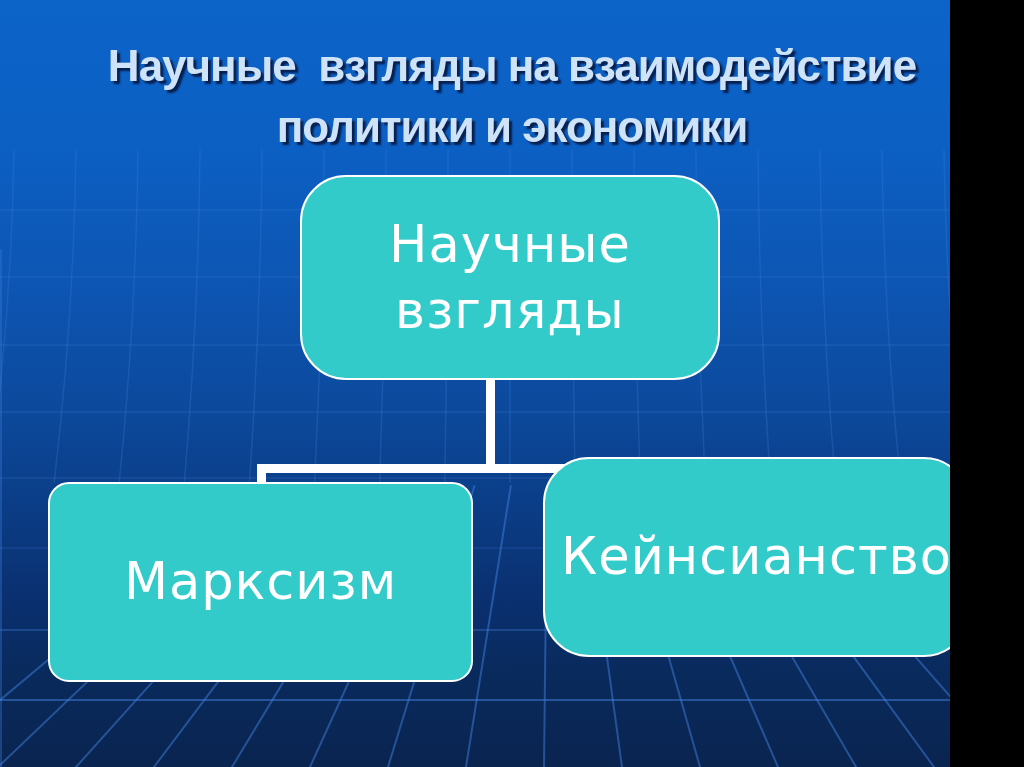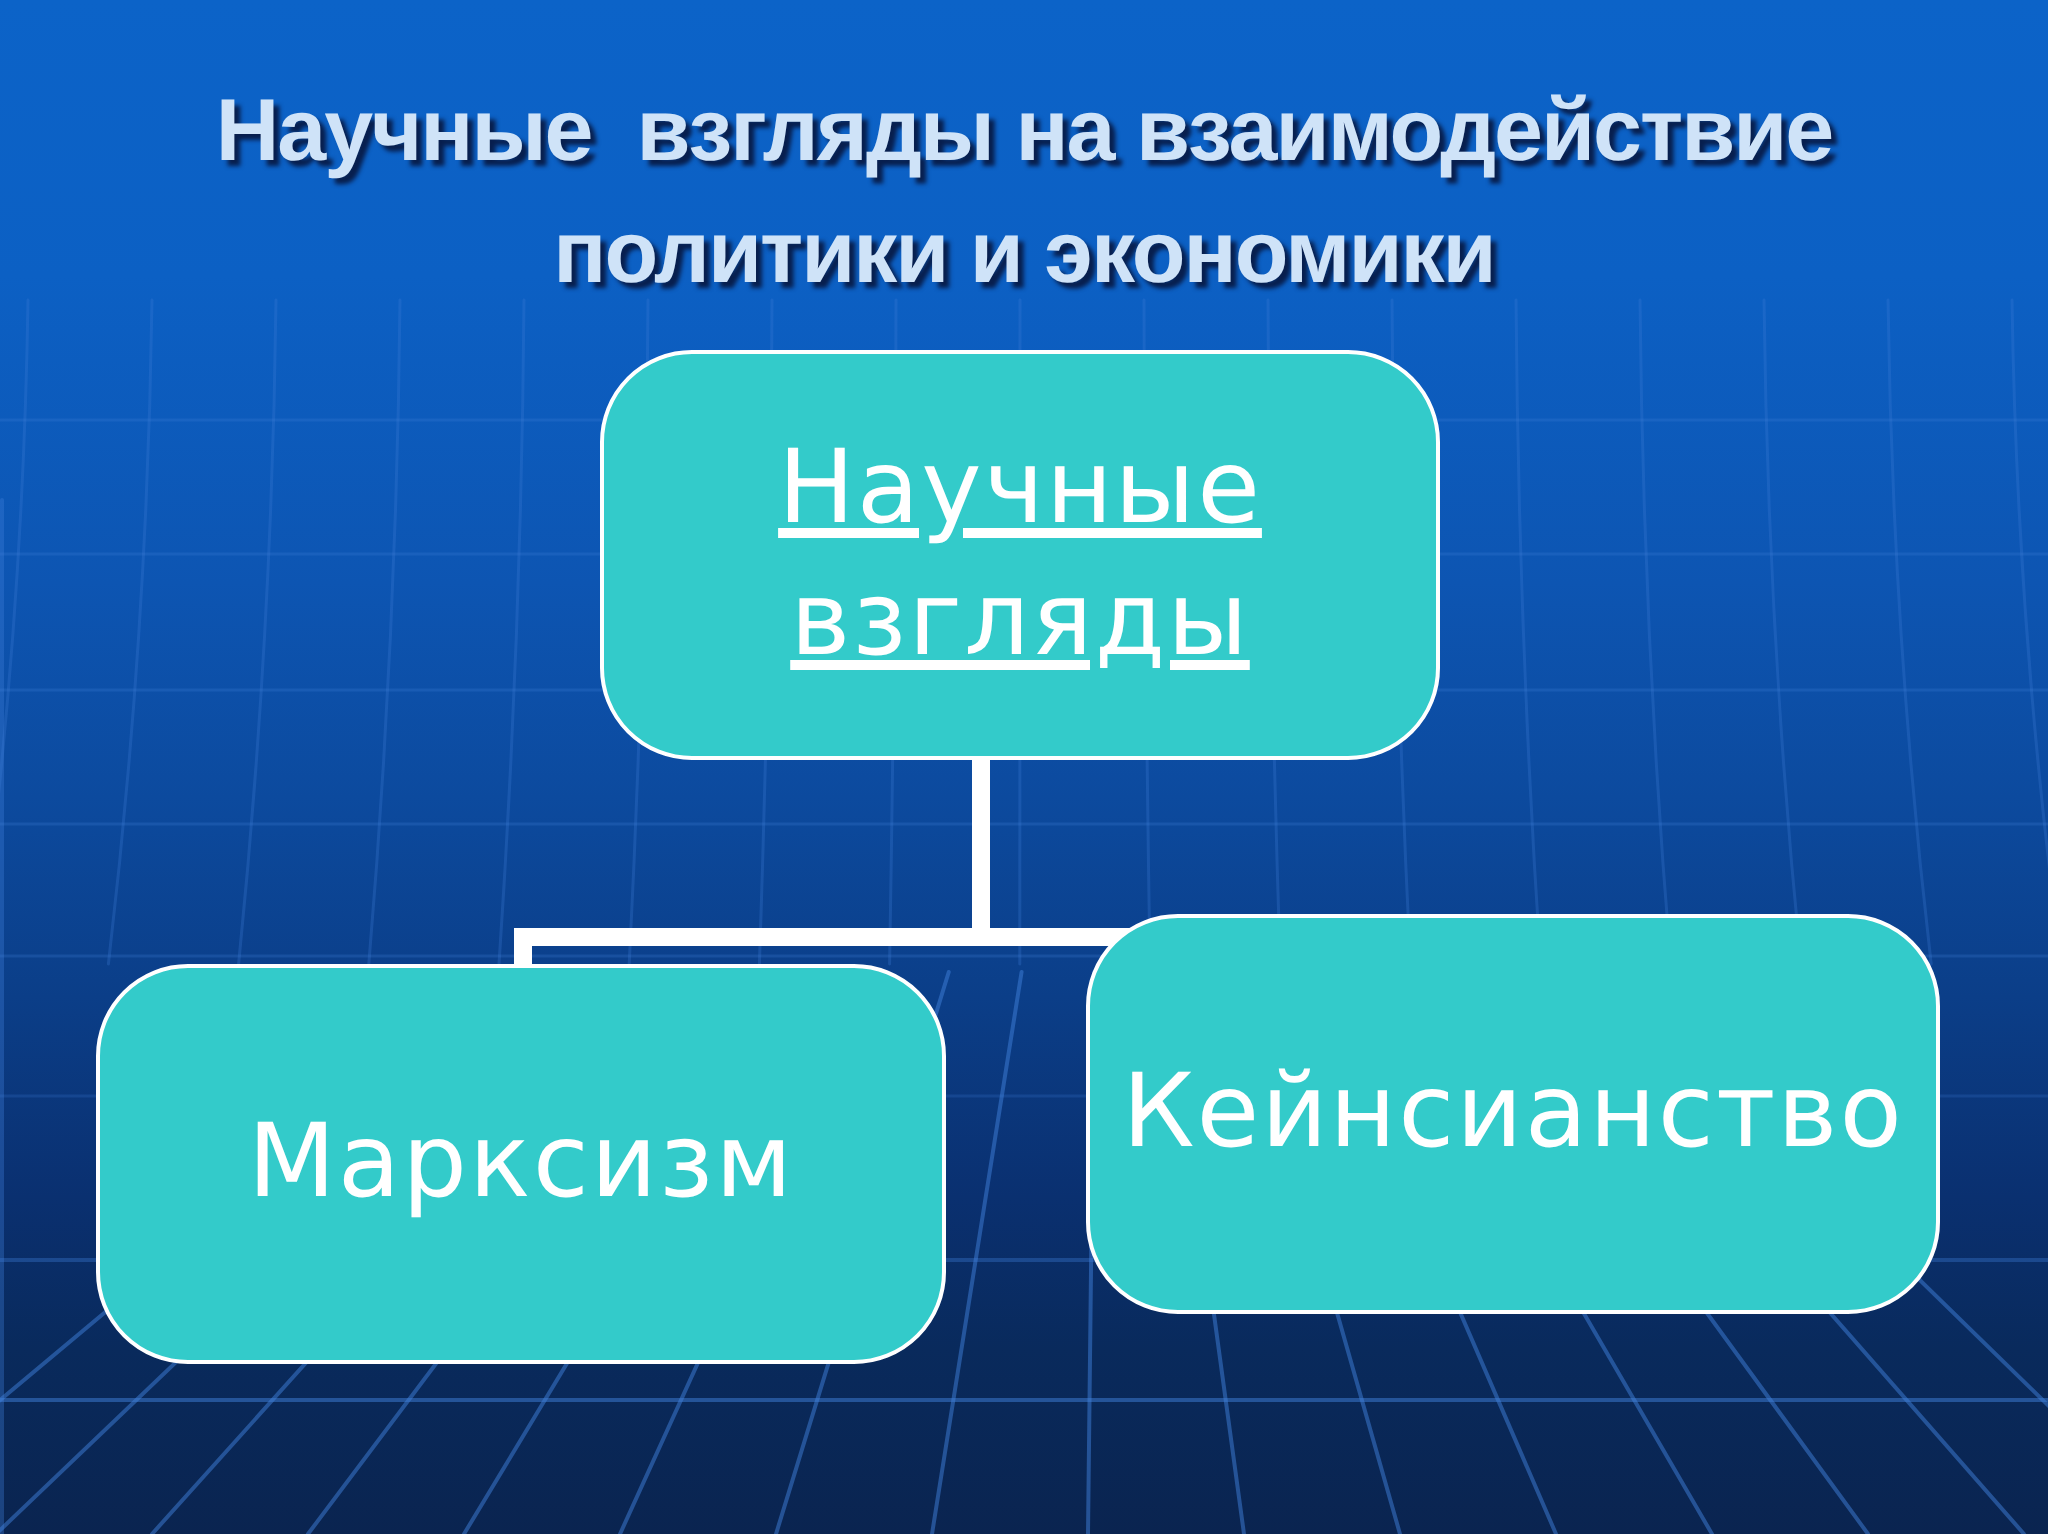--- a/index.html
+++ b/index.html
@@ -1,18 +1,18 @@
 <!DOCTYPE html>
 <html style="--bg_top: #0c63c8; --bg_bottom: #0a2450; --grid_line: #3f7fd9; --title_text: #cfe3f8; --title_shadow: #081f4e; --box_fill: #33cbca; --box_border: #ffffff; --box_text: #ffffff; --connector: #ffffff;"><head>
 <meta charset="utf-8">
 <style>
   html,body{margin:0;padding:0;background:#000;}
   .slide{
     position:relative;
-    width:1024px;height:767px;
+    width:950px;height:767px;
     overflow:hidden;
     background:linear-gradient(180deg,
       var(--bg_top) 0%,
       #0c60c4 18%,
       #0d55b2 38%,
       #0c4a9e 52%,
       #0b3e88 65%,
       #0a3070 78%,
       #092a5c 88%,
       var(--bg_bottom) 100%);
@@ -37,22 +37,22 @@
     border:2px solid var(--box_border);
     border-radius:46px;
     box-sizing:border-box;
     display:flex;align-items:center;justify-content:center;
     text-align:center;
     color:var(--box_text);
     font-family:"DejaVu Sans", sans-serif;
     font-size:51px;font-weight:400;letter-spacing:1px;
     line-height:1.28;
   }
-  .node-root{left:300px;top:175px;width:420px;height:205px;padding:0 28px;text-decoration:underline;}
-  .node-left{left:48px;top:482px;width:425px;height:200px;}
+  .node-root{left:300px;top:175px;width:420px;height:205px;padding:0 28px;}
+  .node-left{left:48px;top:482px;width:425px;height:200px;border-radius:21px;}
   .node-right{left:543px;top:457px;width:427px;height:200px;}
 
   .conn{position:absolute;background:var(--connector);}
   .conn-v{left:486px;top:378px;width:9px;height:88px;}
   .conn-h{left:257px;top:464px;width:505px;height:9px;}
   .conn-dl{left:257px;top:464px;width:9px;height:20px;}
   .conn-dr{left:753px;top:464px;width:9px;height:20px;}
 </style>
 </head>
 <body>

